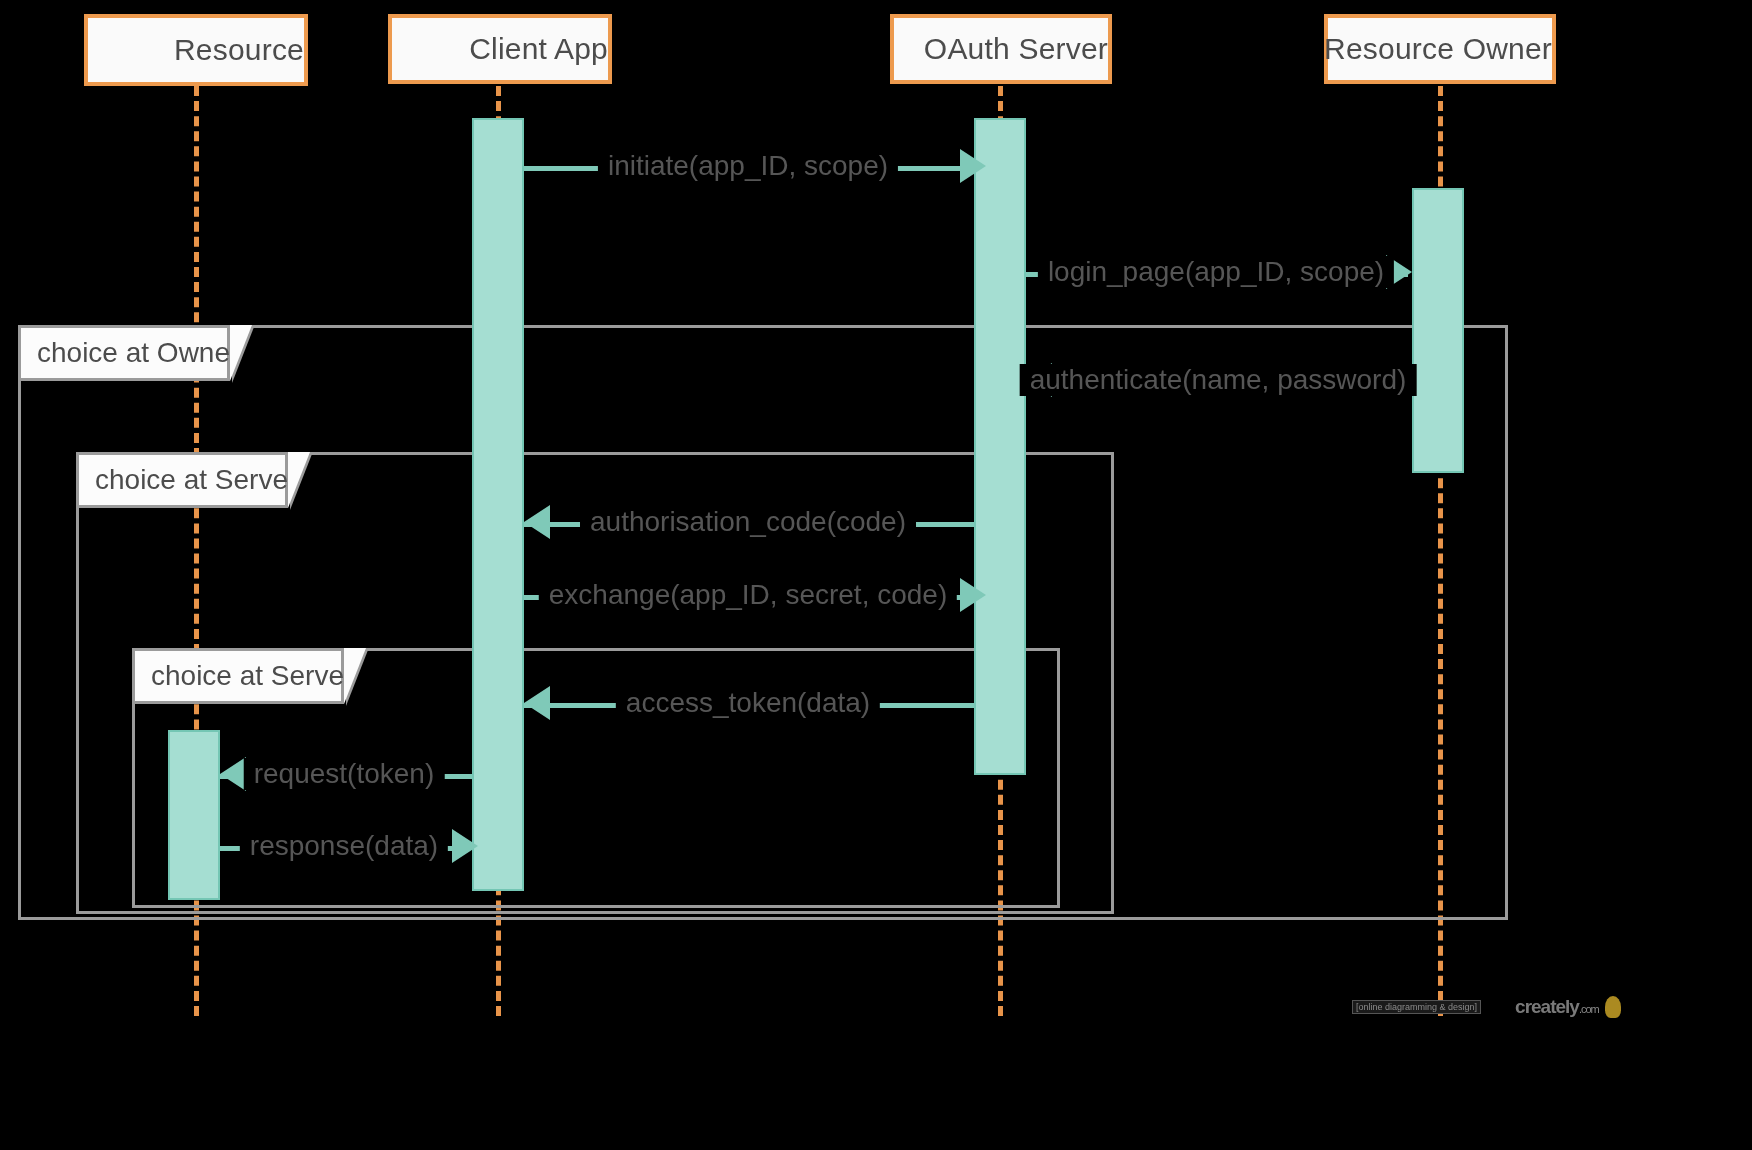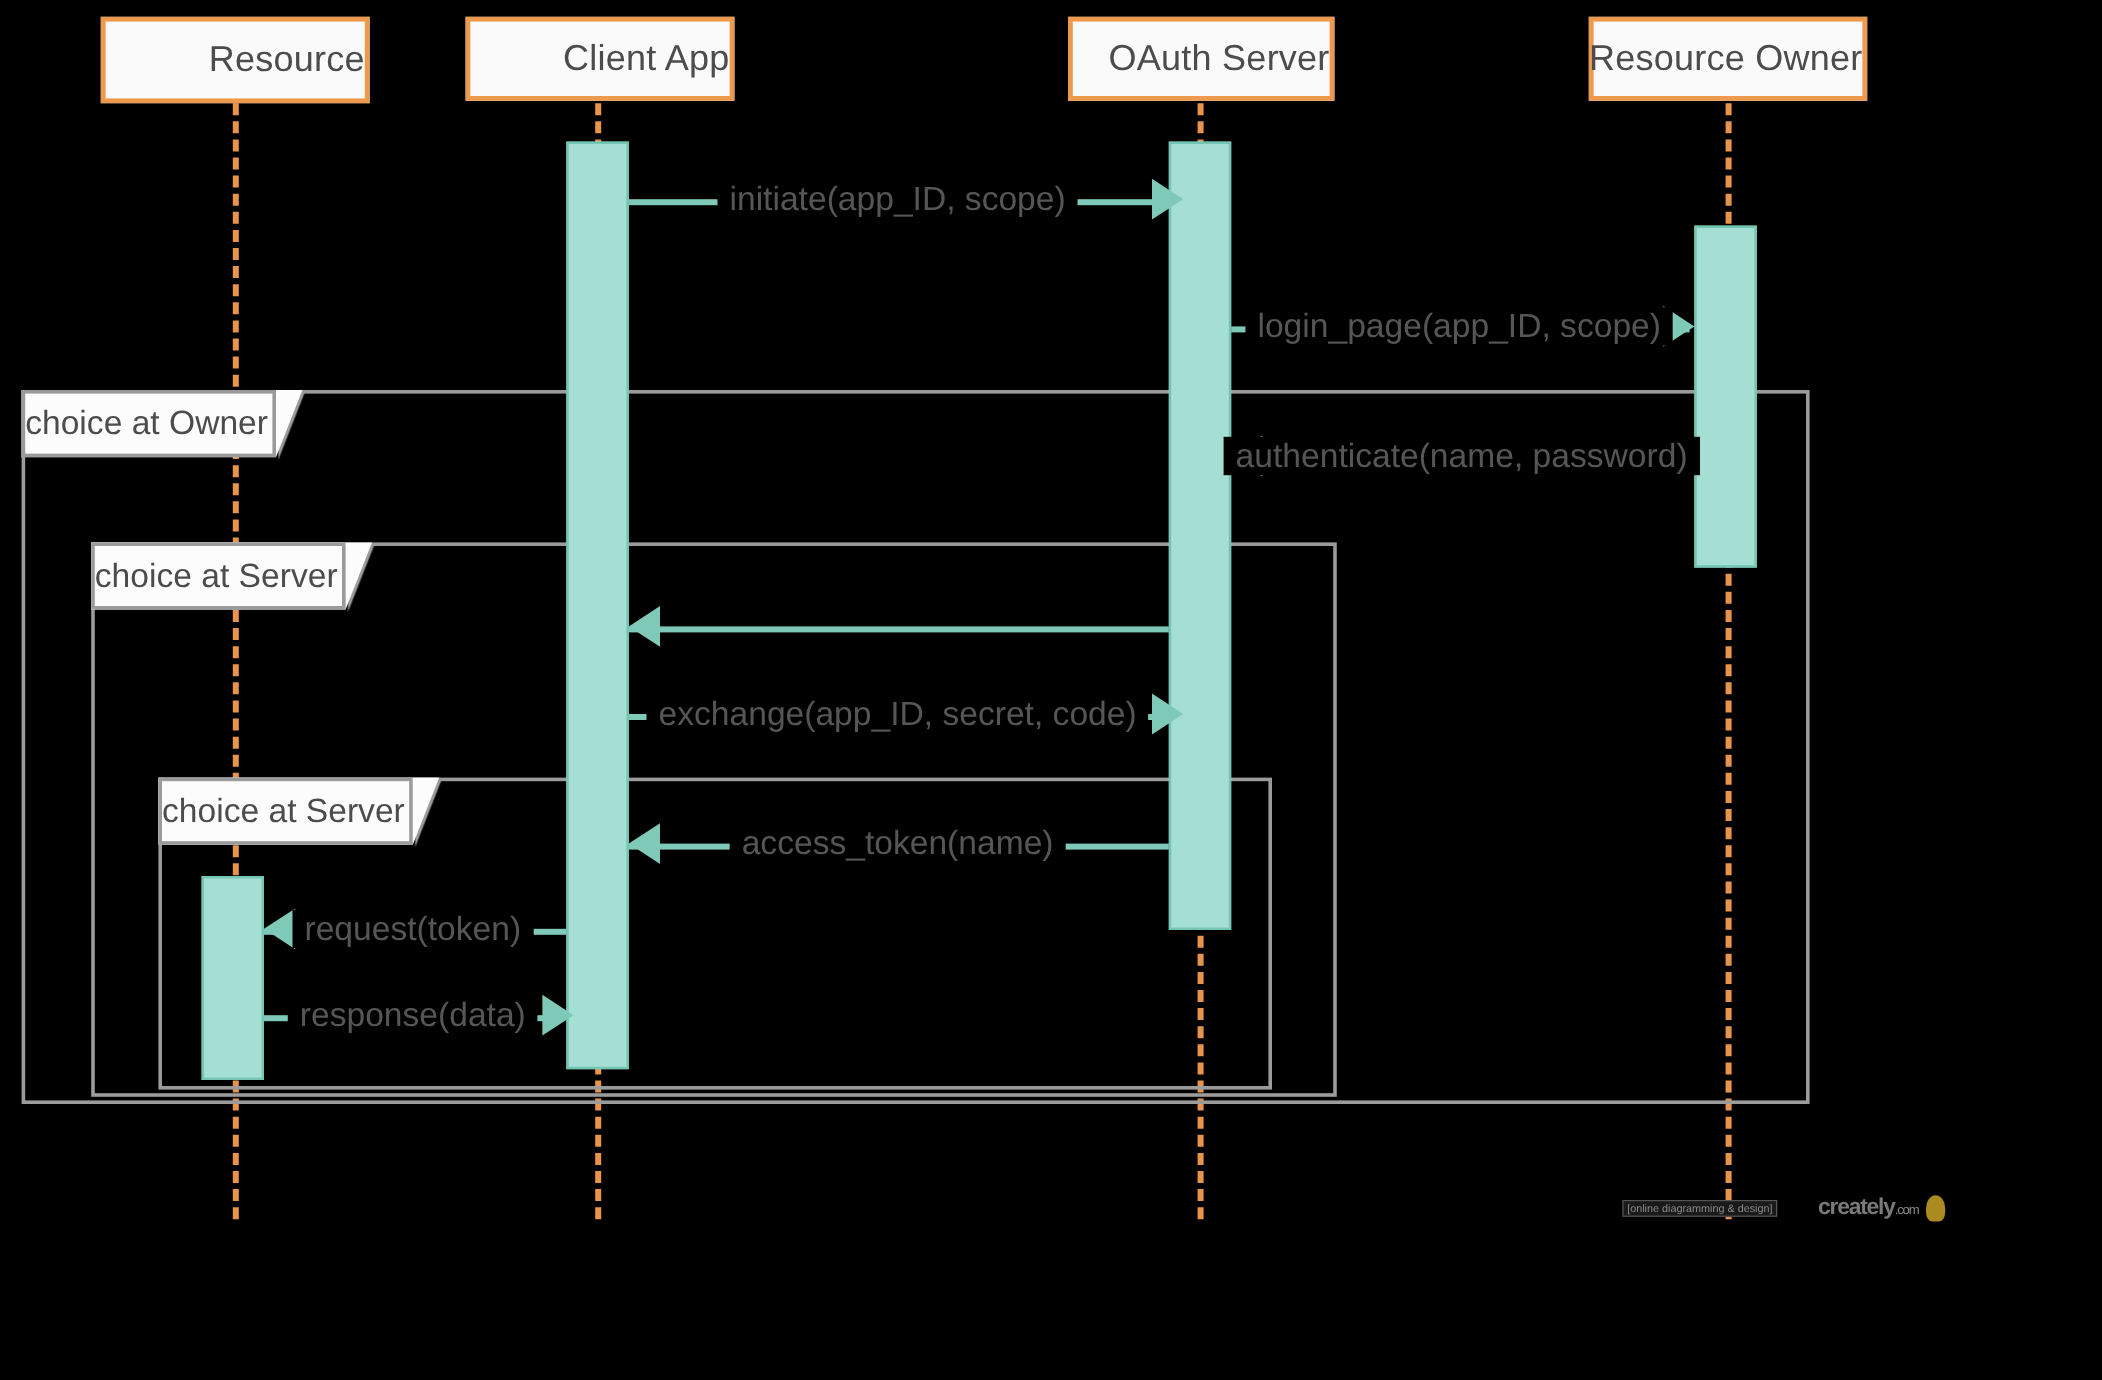--- a/index.html
+++ b/index.html
@@ -18,21 +18,21 @@
 
   
   .activation{position:absolute;box-sizing:border-box;background:#A5DED2;
               border:2px solid #74C6B4;}
 
   
   .fragment{position:absolute;box-sizing:border-box;border:3px solid #9B9B9B;
             background:transparent;}
   .fraglabel{position:absolute;box-sizing:border-box;background:#FCFCFC;
              border:3px solid #9B9B9B;display:flex;align-items:center;
-             }
+             padding-left:16px;}
   .fraglabel span{font-size:28px;color:#4C4C4C;white-space:nowrap;}
   .fragnotch{position:absolute;width:0;height:0;}
 
   
   .msgline{position:absolute;height:0;border-top:5px solid #7FC9B8;}
   .msglabel{position:absolute;font-size:28px;color:#565656;white-space:nowrap;
             transform:translate(-50%,-50%);background:#000;padding:0 10px;}
   .arrowhead{position:absolute;width:0;height:0;}
   .arrow-right{border-top:17px solid transparent;border-bottom:17px solid transparent;
                border-left:26px solid #7FC9B8;}
@@ -104,28 +104,29 @@
   <div class="msgline" style="left:1026px;top:272px;width:382px;"></div>
   <div class="arrowhead arrow-right" style="left:1386px;top:255px;"></div>
   <div class="msglabel" style="left:1216px;top:272px;">login_page(app_ID, scope)</div>
 
   <div class="msgline" style="left:1026px;top:380px;width:386px;"></div>
   <div class="arrowhead arrow-left" style="left:1026px;top:363px;"></div>
   <div class="msglabel" style="left:1218px;top:380px;">authenticate(name, password)</div>
 
   <div class="msgline" style="left:524px;top:522px;width:450px;"></div>
   <div class="arrowhead arrow-left" style="left:524px;top:505px;"></div>
+  <div class="msglabel" style="left:748px;top:522px;">authorisation_code(code)</div>
 
   <div class="msgline" style="left:524px;top:595px;width:440px;"></div>
   <div class="arrowhead arrow-right" style="left:960px;top:578px;"></div>
   <div class="msglabel" style="left:748px;top:595px;">exchange(app_ID, secret, code)</div>
 
   <div class="msgline" style="left:524px;top:703px;width:450px;"></div>
   <div class="arrowhead arrow-left" style="left:524px;top:686px;"></div>
-  <div class="msglabel" style="left:748px;top:703px;">access_token(name)</div>
+  <div class="msglabel" style="left:748px;top:703px;">access_token(data)</div>
 
   <div class="msgline" style="left:220px;top:774px;width:252px;"></div>
   <div class="arrowhead arrow-left" style="left:220px;top:757px;"></div>
   <div class="msglabel" style="left:344px;top:774px;">request(token)</div>
 
   <div class="msgline" style="left:220px;top:846px;width:236px;"></div>
   <div class="arrowhead arrow-right" style="left:452px;top:829px;"></div>
   <div class="msglabel" style="left:344px;top:846px;">response(data)</div>
 
   <div class="wm" style="left:1352px;top:996px;">

